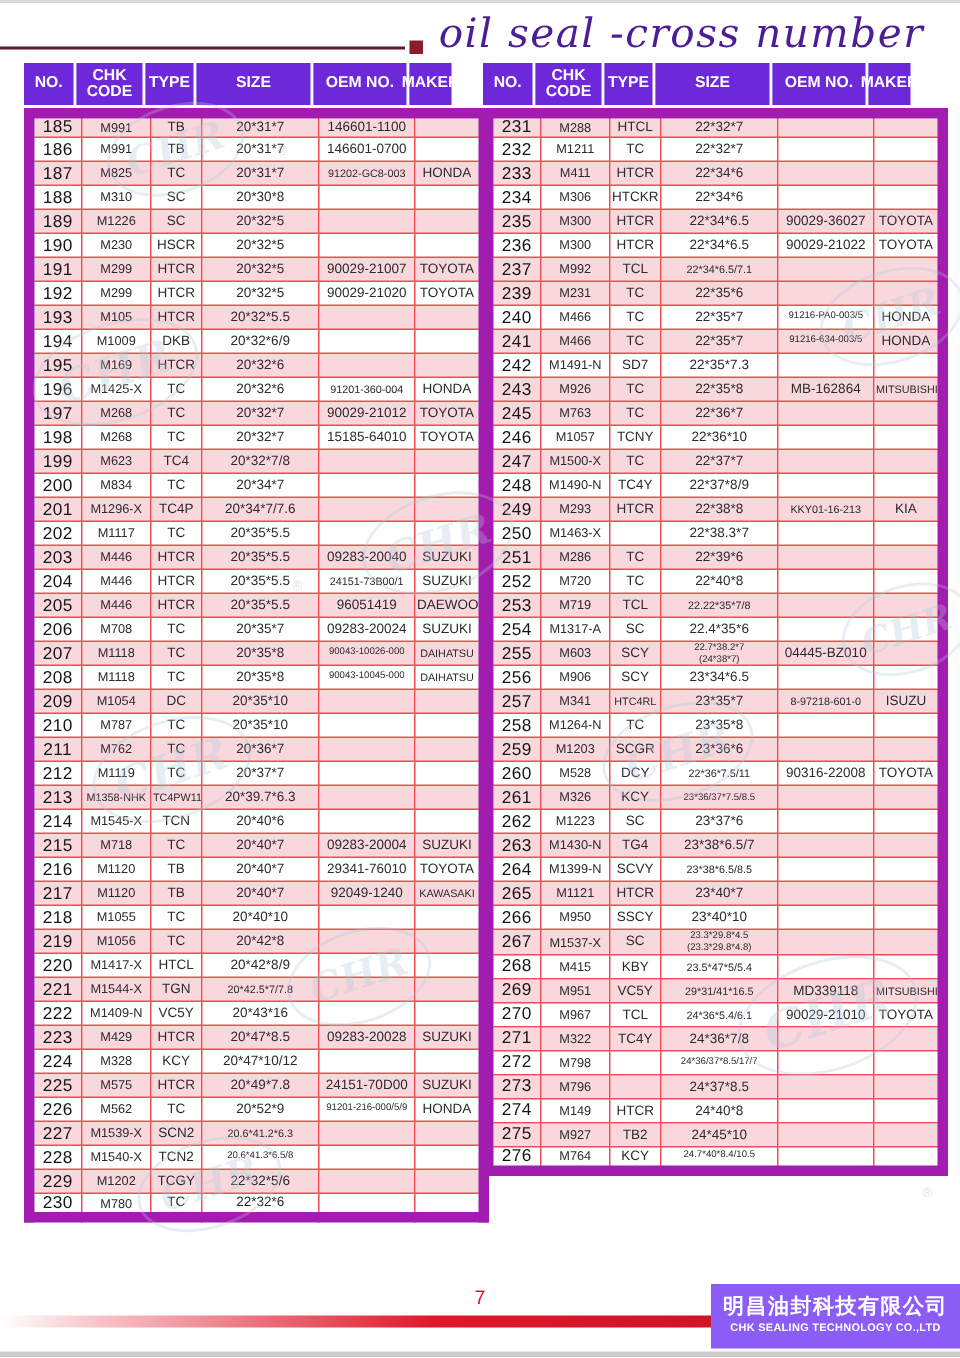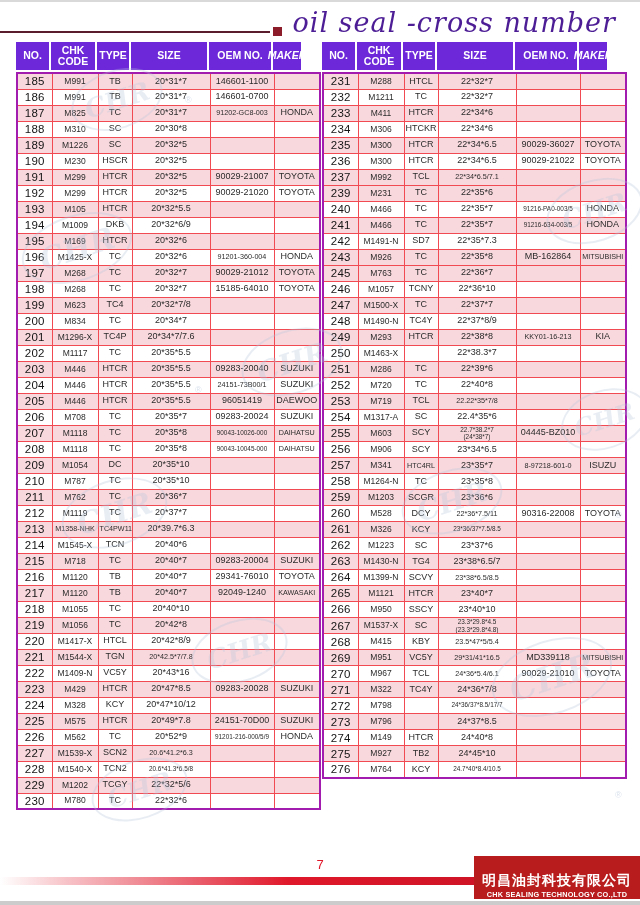--- a/index.html
+++ b/index.html
@@ -25,23 +25,23 @@
   .table-right { left:322px; }
   .thead-row { display:flex; width:303px; margin-bottom:2px; }
   .th {
     box-sizing:border-box; border-right:2px solid #ffffff;
     background:#6d28d9; color:#ffffff; font-weight:bold; font-size:10.5px;
     height:28px; display:flex; align-items:center; justify-content:center;
     text-align:center; white-space:pre-line; line-height:1.05;
   }
   .th:last-child { border-right:none; }
   .w-no{width:35px;} .w-code{width:46px;} .w-type{width:34px;}
-  .w-size{width:78px;} .w-oem{width:64px;} .w-maker{width:28px;font-style:italic;}
-
-  table { border-collapse:collapse; table-layout:fixed; width:303px; border:2px solid #a21caf; }
+  .w-size{width:78px;} .w-oem{width:64px;} .w-maker{width:28px;}
+
+  table { border-collapse:collapse; table-layout:fixed; width:303px; border:7px solid #a21caf; }
   td {
     border:1px solid #f14a52; height:16px; padding:0 1px; box-sizing:border-box;
     text-align:center; vertical-align:middle; font-size:9px; color:#2b2b2b;
     white-space:pre-line; overflow:hidden; line-height:1.05;
   }
   tr.pink td { background:#f8d8dd; }
   td.no-cell { font-size:11.5px; color:#141414; letter-spacing:0.3px; }
   td.col-code { font-size:8.5px; }
   td.sm { font-size:7.2px; }
   td.xs { font-size:6.4px; }
@@ -52,21 +52,21 @@
         transform:rotate(-18deg); pointer-events:none; display:flex; align-items:center; justify-content:center; }
   .wm span { font-family:"DejaVu Serif", serif; font-style:italic; font-weight:bold; color:#b6c6dc; }
   .wm-reg { position:absolute; color:#b6c6dc; opacity:0.5; font-size:9px; pointer-events:none; }
 
   
   .page-number { position:absolute; top:857px; left:0; width:640px; text-align:center;
                  color:#e0182b; font-size:13px; }
   .footer-bar { position:absolute; top:877px; left:0; width:640px; height:8px;
     background:linear-gradient(to right, rgba(224,24,43,0) 0%, rgba(224,24,43,0.25) 10%, #e0182b 45%, #c01022 100%); }
   .company-box { position:absolute; top:856px; left:474px; width:166px; height:43px;
-    background:#b91c1c; color:#ffffff; text-align:center; box-sizing:border-box; padding-top:17px; }
+    background:#8b5cf6; color:#ffffff; text-align:center; box-sizing:border-box; padding-top:7px; }
   .company-cn { font-size:14px; font-weight:bold; letter-spacing:1px; line-height:1.1; }
   .company-en { font-size:7.3px; font-weight:bold; letter-spacing:0.2px; margin-top:2px; }
 </style>
 </head>
 <body>
 
 <div class="page-edge-top"></div>
 
 <div class="title-line"></div>
 <div class="title-square"></div>

